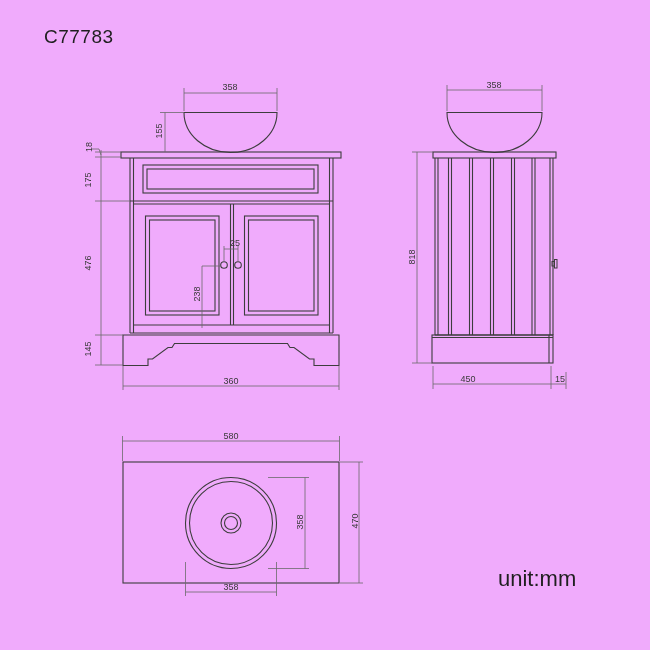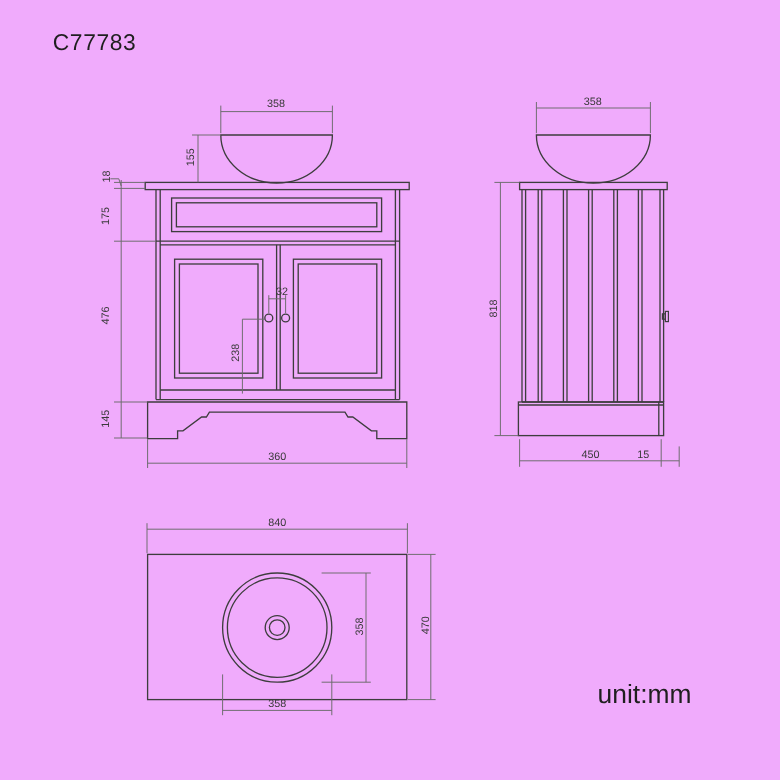--- a/index.html
+++ b/index.html
@@ -178,27 +178,27 @@
 
   <span class="title">C77783</span>
   <span class="unit">unit:mm</span>
 
   <span class="dim" style="left:230px;top:87px">358</span>
   <span class="dim rot" style="left:159px;top:131px">155</span>
   <span class="dim rot" style="left:89px;top:147px">18</span>
   <span class="dim rot" style="left:88px;top:180px">175</span>
   <span class="dim rot" style="left:88px;top:263px">476</span>
   <span class="dim rot" style="left:88px;top:349px">145</span>
-  <span class="dim" style="left:235px;top:243px">32</span>
+  <span class="dim" style="left:235px;top:243px">25</span>
   <span class="dim rot" style="left:197px;top:294px">238</span>
   <span class="dim" style="left:231px;top:381px">360</span>
 
   <span class="dim" style="left:494px;top:85px">358</span>
   <span class="dim rot" style="left:412px;top:257px">818</span>
-  <span class="dim" style="left:492px;top:379px">450</span>
-  <span class="dim" style="left:536px;top:379px">15</span>
-
-  <span class="dim" style="left:231px;top:436px">840</span>
+  <span class="dim" style="left:468px;top:379px">450</span>
+  <span class="dim" style="left:560px;top:379px">15</span>
+
+  <span class="dim" style="left:231px;top:436px">580</span>
   <span class="dim rot" style="left:355px;top:521px">470</span>
   <span class="dim rot" style="left:300px;top:522px">358</span>
   <span class="dim" style="left:231px;top:587px">358</span>
 
 </div>
 
 </body></html>

